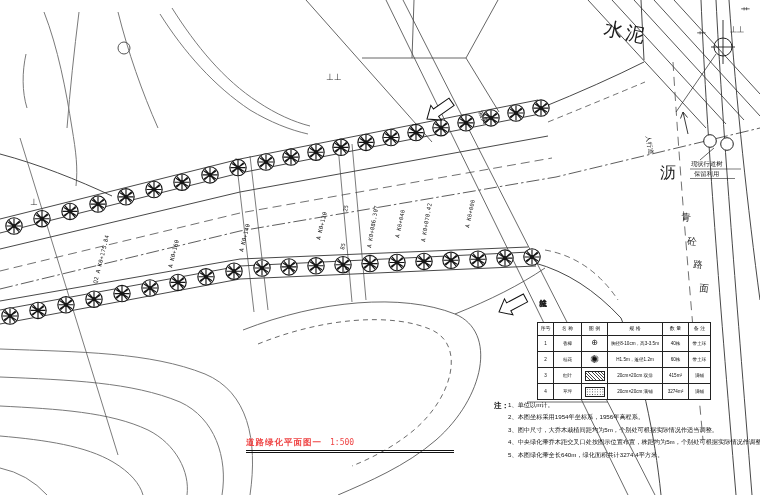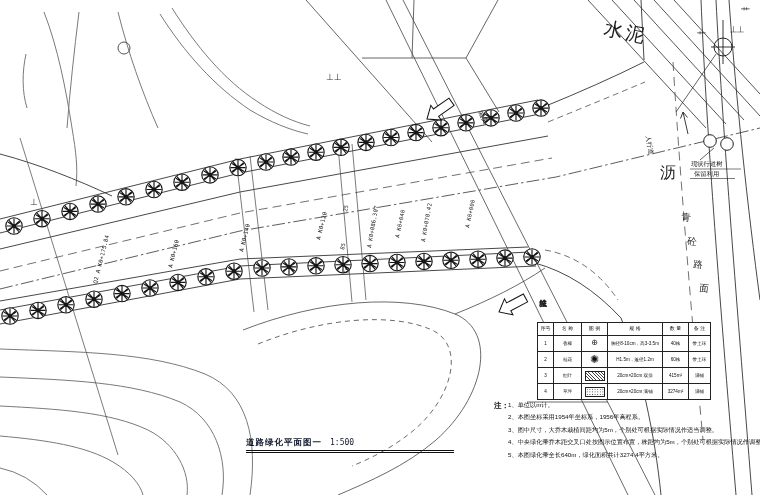--- a/index.html
+++ b/index.html
@@ -27,21 +27,21 @@
   .hatch{width:18px;height:8px;margin:1px auto;border:0.6px solid #222;
          background:repeating-linear-gradient(45deg,#444 0 0.7px,transparent 0.7px 2.3px);}
   .dots{width:18px;height:8px;margin:1px auto;border:0.6px solid #222;
         background-image:radial-gradient(#444 0.55px,transparent 0.65px);background-size:2.6px 2.6px;}
   
   .notes{position:absolute;left:494px;top:399px;width:268px;color:#111;}
   .notes .head{position:absolute;left:0;top:2px;font-size:7.5px;font-weight:bold;}
   .notes ol{margin:0 0 0 14px;padding:0;list-style:none;}
   .notes li{font-size:6.2px;line-height:12.4px;white-space:nowrap;}
   
-  .title{position:absolute;left:246px;top:431px;color:#0f172a;}
+  .title{position:absolute;left:246px;top:431px;color:#ef4444;}
   .title .t{font-size:8.5px;font-weight:bold;letter-spacing:1px;display:inline-block;}
   .title .s{font-size:8px;font-family:"DejaVu Sans Mono",monospace;margin-left:8px;}
   .title .rule{width:208px;border-bottom:3px double #111;margin-top:1px;}
 </style>
 </head>
 <body>
 
 <div class="stage">
 
 <svg width="760" height="495" viewBox="0 0 760 495">

